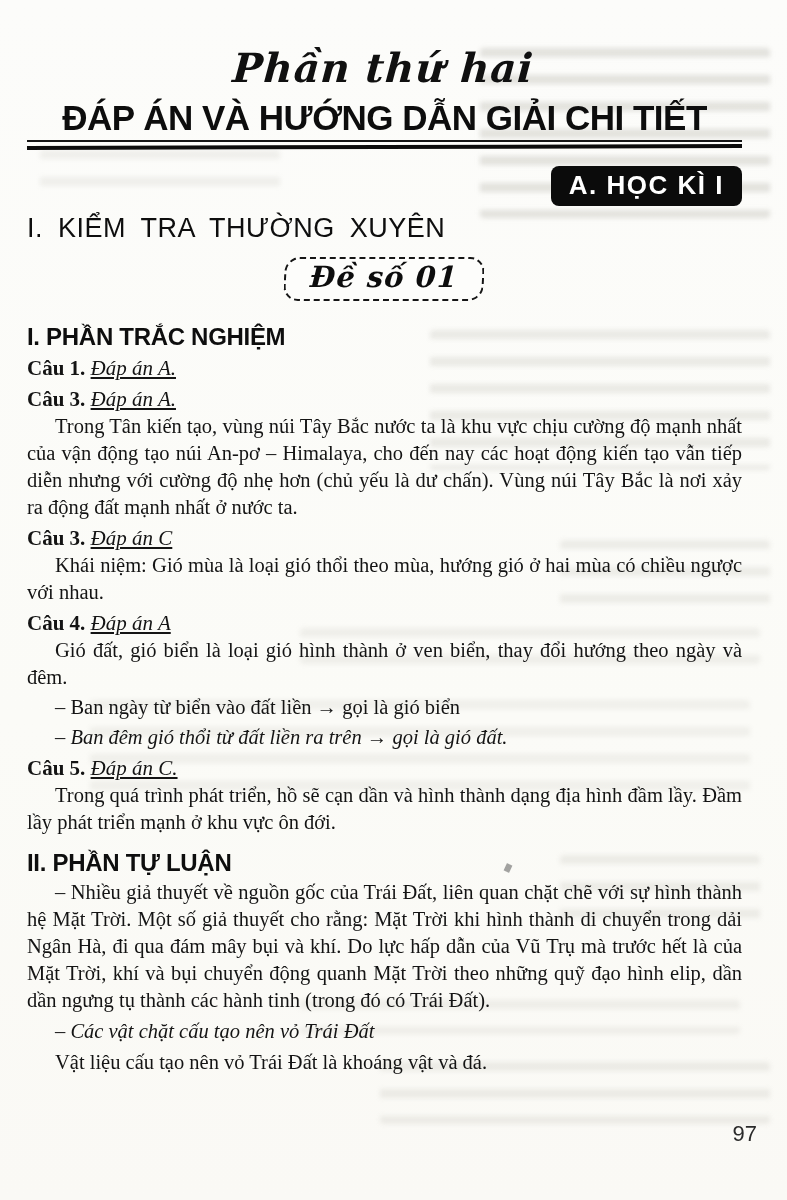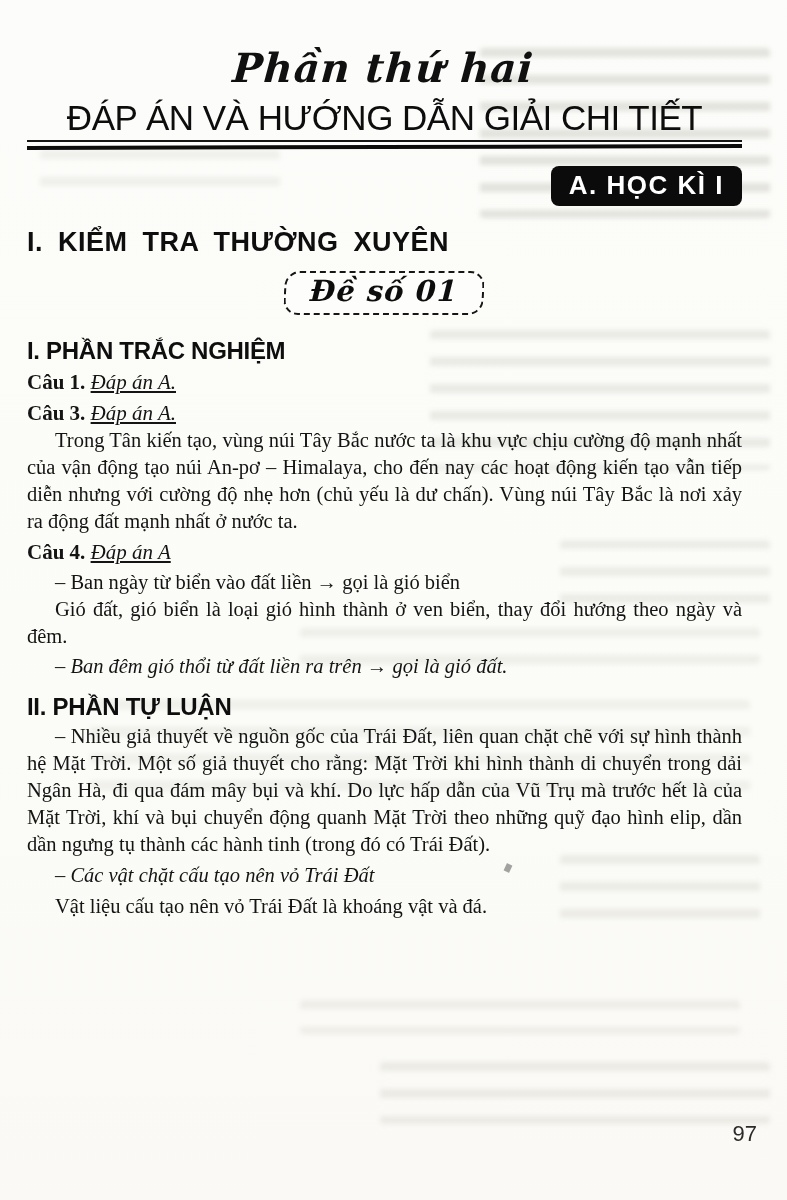--- a/index.html
+++ b/index.html
@@ -26,43 +26,43 @@
     font-style: italic; font-weight: 700;
     font-size: 40px; line-height: 60px;
     letter-spacing: 1px;
     color: #101010;
     transform: skewX(-4deg);
   }
   .main-title {
     margin: 0; padding-top: 1px;
     text-align: center;
     font-family: "Liberation Sans", sans-serif;
-    font-weight: 400;
+    font-weight: 700;
     font-size: 35px; line-height: 38px;
     letter-spacing: -0.5px;
     color: #0d0d0d;
   }
   .title-rule { margin-top: 3px; }
   .rule-thin  { height: 2px; background: #161616; }
   .rule-thick { height: 4px; background: #0c0c0c; margin-top: 3px; transform: rotate(-0.15deg); }
 
   .badge-row { text-align: right; margin-top: 17px; }
   .semester-badge {
     display: inline-block;
     background: #0b0b0b; color: #ffffff;
     font-family: "Liberation Sans", sans-serif;
     font-weight: 700; font-size: 26px; line-height: 30px;
     letter-spacing: 1.5px;
     padding: 4px 18px 6px;
     border-radius: 8px;
   }
   .chapter-heading {
-    margin: 21px 0 0;
+    margin: 7px 0 0;
     font-family: "Liberation Sans", sans-serif;
-    font-weight: 700; font-size: 27px; line-height: 31px;
+    font-weight: 400; font-size: 27px; line-height: 31px;
     letter-spacing: 0.5px; word-spacing: 7px;
     color: #0e0e0e;
   }
   .exam-row { text-align: center; margin-top: 13px; }
   .exam-badge {
     display: inline-block;
     border: 2.5px dashed #161616;
     border-radius: 15px;
     padding: 1px 24px 5px;
     font-family: "DejaVu Serif", serif;
@@ -160,28 +160,36 @@
 
     <div class="question">
       <p class="q-line"><span class="q-label">Câu 1.</span> <span class="q-answer">Đáp án A.</span></p>
     </div>
 
     <div class="question">
       <p class="q-line"><span class="q-label">Câu 3.</span> <span class="q-answer">Đáp án A.</span></p>
       <p class="body-p indent">Trong Tân kiến tạo, vùng núi Tây Bắc nước ta là khu vực chịu cường độ mạnh nhất của vận động tạo núi An-pơ – Himalaya, cho đến nay các hoạt động kiến tạo vẫn tiếp diễn nhưng với cường độ nhẹ hơn (chủ yếu là dư chấn). Vùng núi Tây Bắc là nơi xảy ra động đất mạnh nhất ở nước ta.</p>
     </div>
 
+    <div class="question">
+      <p class="q-line"><span class="q-label">Câu 3.</span> <span class="q-answer">Đáp án C</span></p>
+      <p class="body-p indent">Khái niệm: Gió mùa là loại gió thổi theo mùa, hướng gió ở hai mùa có chiều ngược với nhau.</p>
+    </div>
 
     <div class="question">
       <p class="q-line"><span class="q-label">Câu 4.</span> <span class="q-answer">Đáp án A</span></p>
+      <p class="body-p indent">Gió đất, gió biển là loại gió hình thành ở ven biển, thay đổi hướng theo ngày và đêm.</p>
       <p class="body-p indent" style="margin-top:3px;">– Ban ngày từ biển vào đất liền → gọi là gió biển</p>
-      <p class="body-p indent">Gió đất, gió biển là loại gió hình thành ở ven biển, thay đổi hướng theo ngày và đêm.</p>
       <p class="body-p indent italic" style="margin-top:3px;">– Ban đêm gió thổi từ đất liền ra trên → gọi là gió đất.</p>
     </div>
 
+    <div class="question">
+      <p class="q-line"><span class="q-label">Câu 5.</span> <span class="q-answer">Đáp án C.</span></p>
+      <p class="body-p indent">Trong quá trình phát triển, hồ sẽ cạn dần và hình thành dạng địa hình đầm lầy. Đầm lầy phát triển mạnh ở khu vực ôn đới.</p>
+    </div>
 
     <h3 class="sec-heading essay-heading">II. PHẦN TỰ LUẬN</h3>
     <p class="body-p indent">– Nhiều giả thuyết về nguồn gốc của Trái Đất, liên quan chặt chẽ với sự hình thành hệ Mặt Trời. Một số giả thuyết cho rằng: Mặt Trời khi hình thành di chuyển trong dải Ngân Hà, đi qua đám mây bụi và khí. Do lực hấp dẫn của Vũ Trụ mà trước hết là của Mặt Trời, khí và bụi chuyển động quanh Mặt Trời theo những quỹ đạo hình elip, dần dần ngưng tụ thành các hành tinh (trong đó có Trái Đất).</p>
     <p class="body-p indent italic" style="margin-top:4px;">– Các vật chặt cấu tạo nên vỏ Trái Đất</p>
     <p class="body-p indent" style="margin-top:4px;">Vật liệu cấu tạo nên vỏ Trái Đất là khoáng vật và đá.</p>
   </div>
 
   <div class="page-number">97</div>
 </div>
 

